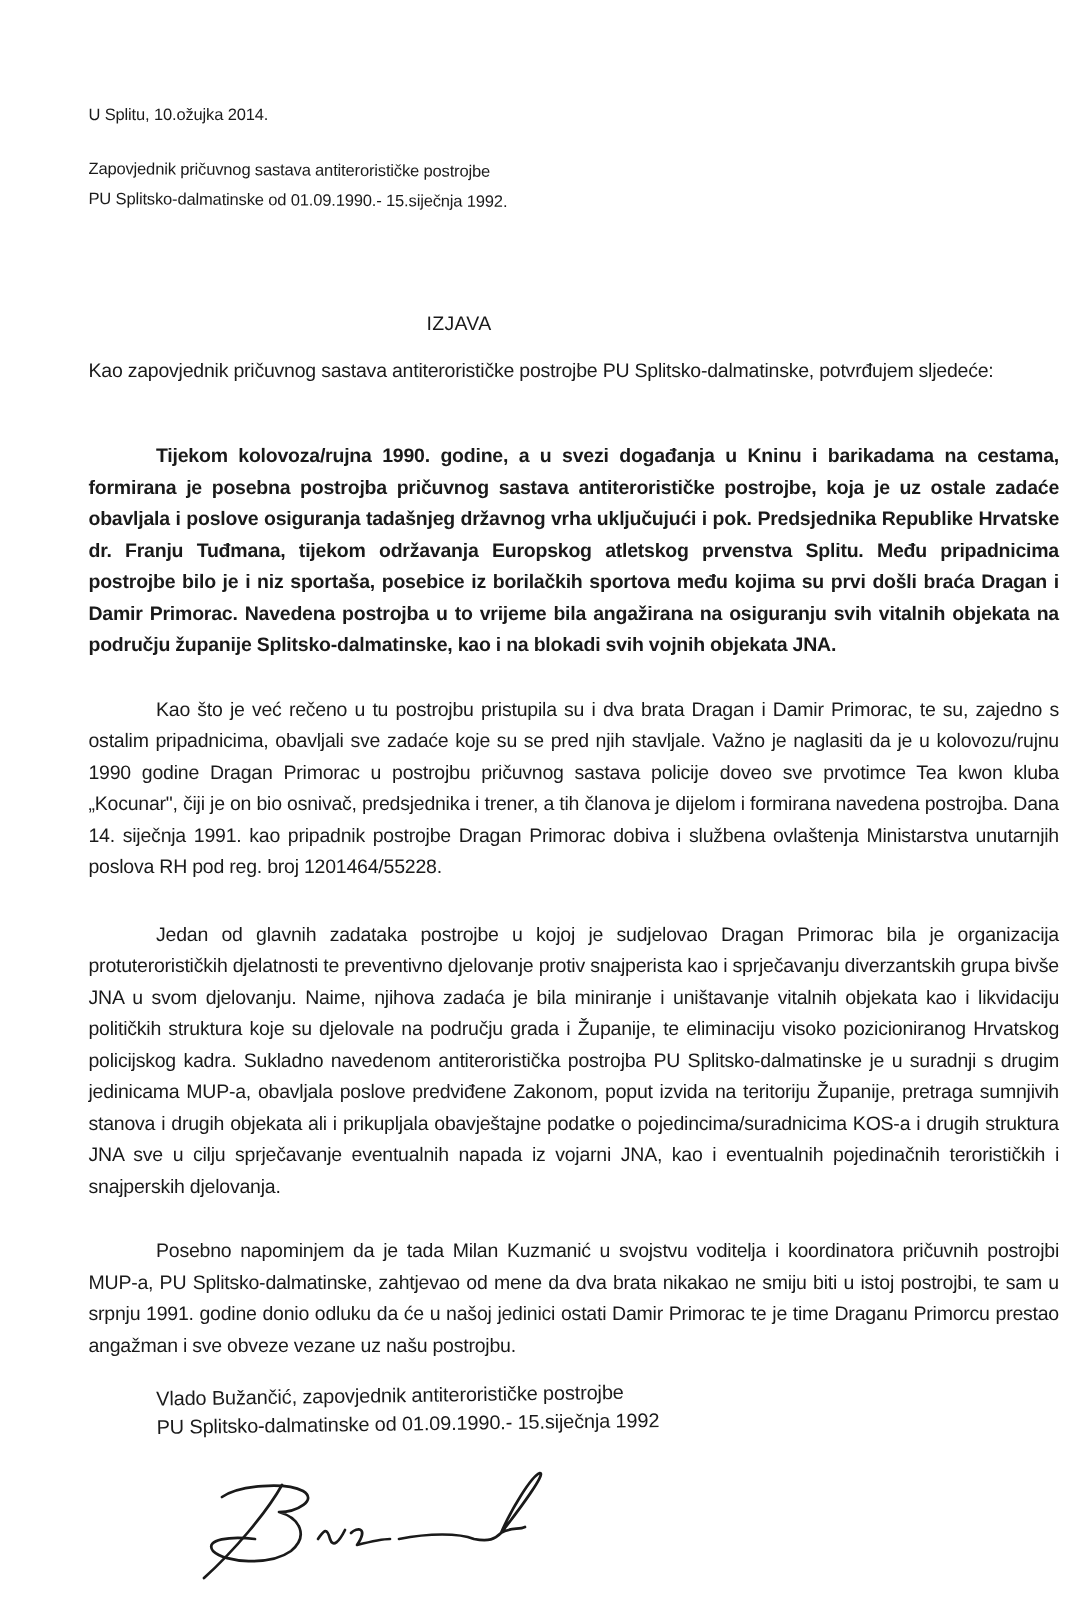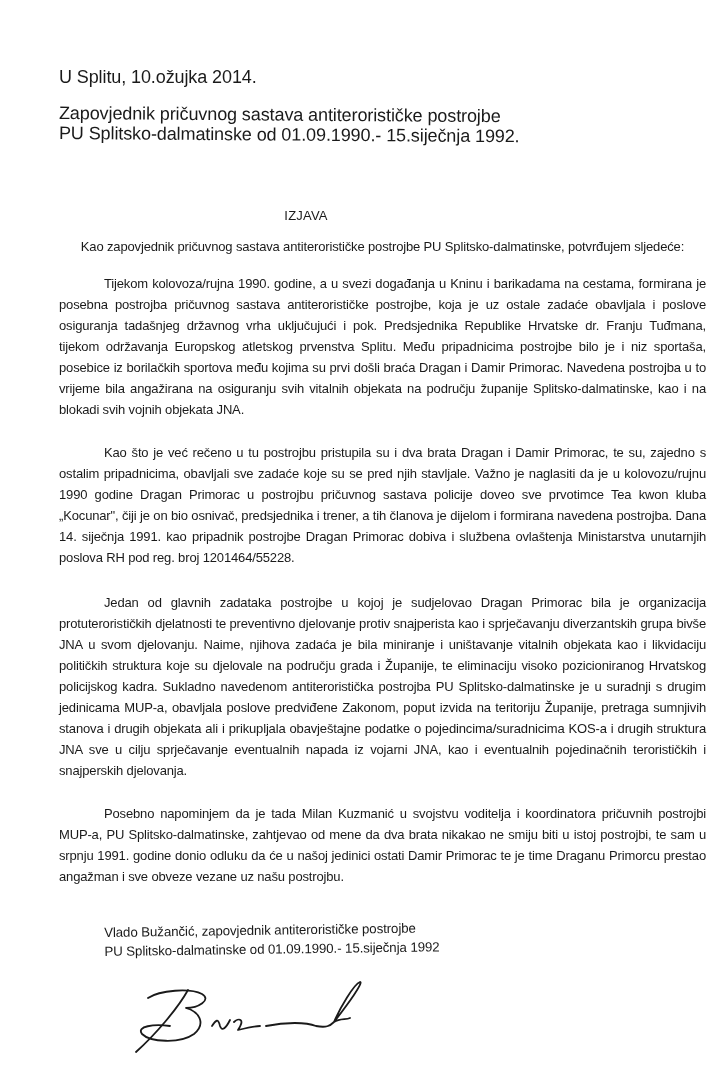--- a/index.html
+++ b/index.html
@@ -19,21 +19,21 @@
       position: absolute;
       left: 0; top: 0;
       width: 726px;
       height: 1080px;
       background: #ffffff;
     }
     .header-block {
       position: absolute;
       left: 59px;
       top: 67px;
-      font-size: 18px;
+      font-size: 11px;
       line-height: 20px;
       letter-spacing: -0.1px;
     }
     .header-block .place-date {
       margin-bottom: 16px;
     }
     .header-block .line { white-space: nowrap; }
     .title {
       position: absolute;
       left: 0;
@@ -52,27 +52,27 @@
       width: 647px;
       font-size: 13px;
       line-height: 21px;
       letter-spacing: -0.15px;
     }
     .body-text p {
       margin: 0 0 21px 0;
       text-align: justify;
     }
     .body-text p.intro {
-      margin-bottom: 16px;
-      text-align: center;
+      margin-bottom: 36px;
+      text-align: left;
     }
     .body-text p.indent {
       text-indent: 45px;
     }
-    .body-text p.para1 { margin-bottom: 22px; }
+    .body-text p.para1 { margin-bottom: 22px; font-weight: bold; }
     .body-text p.para2 { margin-bottom: 22px; }
     .body-text p.para3 { margin-bottom: 22px; margin-top: 24px; }
     .closing-block {
       position: absolute;
       left: 104px;
       top: 923px;
       font-size: 13.3px;
       line-height: 19px;
       letter-spacing: -0.1px;
       transform: rotate(-0.8deg);

